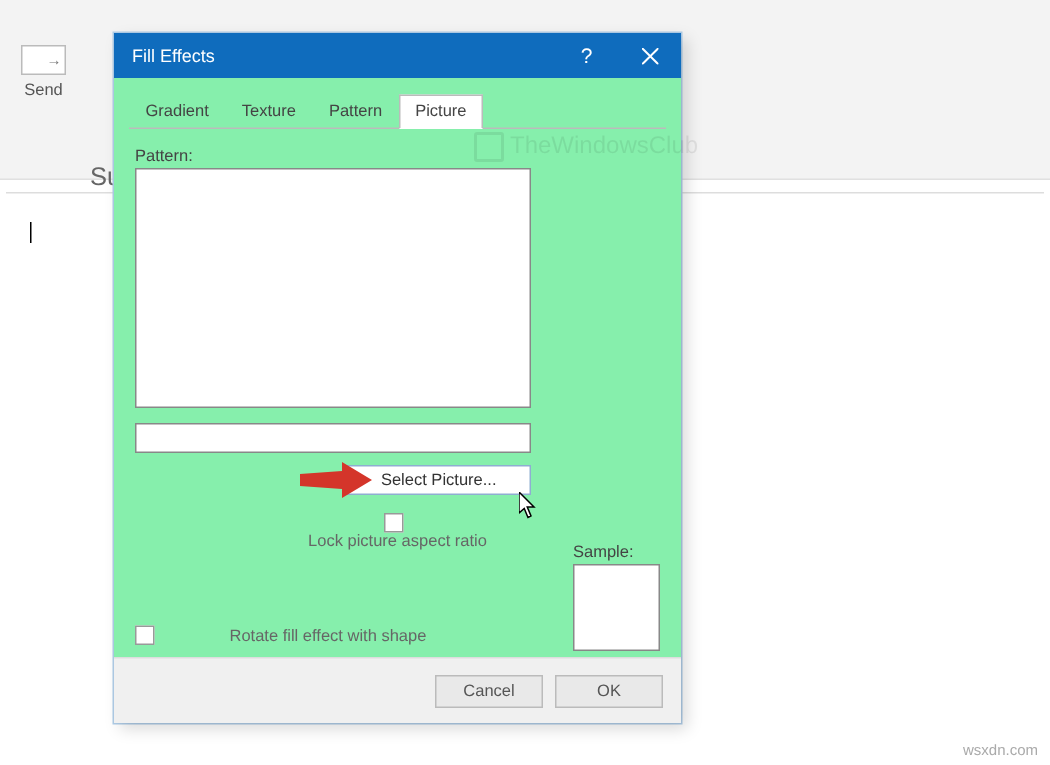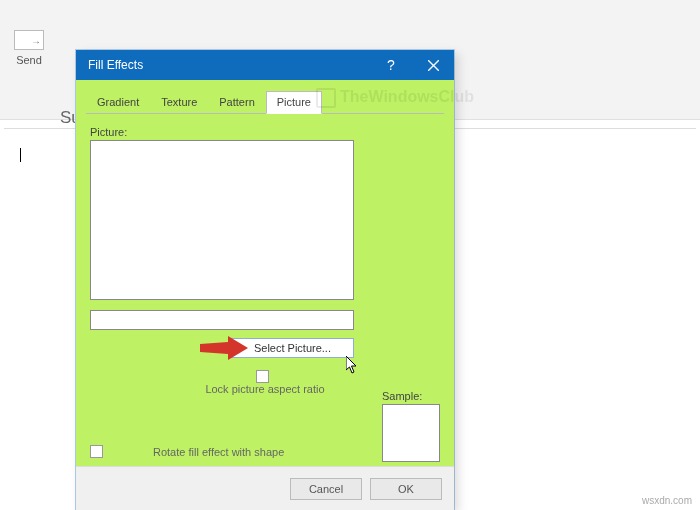--- a/index.html
+++ b/index.html
@@ -19,21 +19,21 @@
     .send-btn { width: 38px; text-align: center; }
     .send-icon { width: 30px; height: 20px; border: 1px solid #bbb; background: #fff; margin: 0 auto 4px; position: relative; display:flex; align-items:center; justify-content:flex-end; }
     .send-icon::after { content: "→"; font-size: 10px; color: #777; margin-right:2px;}
     .send-text { font-size: 11px; color: #555; }
     .su-label { position: absolute; top: 108px; left: 60px; color: #666; font-size: 17px; z-index: 1;}
     
     .compose-body { position: absolute; top: 128px; left: 4px; right: 4px; bottom: 0; background: #fff; border-top: 1px solid #ddd; z-index:0;}
     .caret { position:absolute; top:148px; left:20px; width:1px; height:14px; background:#000; z-index:0;}
 
     
-    .dialog { position: absolute; top: 22px; left: 76px; width: 378px; height: 460px; background: #bef264; box-shadow: 4px 4px 10px rgba(0,0,0,.15), 0 0 0 1px #b0cde8; z-index: 10; margin-top: 28px; }
+    .dialog { position: absolute; top: 22px; left: 76px; width: 378px; height: 460px; background: #86efac; box-shadow: 4px 4px 10px rgba(0,0,0,.15), 0 0 0 1px #b0cde8; z-index: 10; }
     .titlebar { height: 30px; background: #0f6cbd; color: #fff; display: flex; align-items: center; padding-left: 12px; font-size: 12px; }
     .titlebar-spacer { flex: 1; }
     .tb-btn { width: 42px; height: 30px; display:flex; align-items:center; justify-content:center; color:#fff; font-size: 14px; }
     .tb-help { font-weight: normal; }
     .tb-close svg { width: 11px; height: 11px; }
     
     .tabstrip { display: flex; margin: 10px 10px 0 10px; border-bottom: 1px solid #bbb; font-size: 11px; }
     .tab { padding: 4px 10px 5px; border: 1px solid transparent; border-bottom: none; margin-right: 0px; color: #444; position: relative; top: 1px; }
     .tab.active { border: 1px solid #bbb; border-bottom: 1px solid #fff; background: #fff; }
     
@@ -52,21 +52,21 @@
     
     .sample-area { position: absolute; right: 14px; bottom: 4px; }
     .sample-lbl { font-size: 11px; margin-bottom: 2px; }
     .sample-box { width: 58px; height: 58px; border: 1px solid #888; background:#fff; }
     
     .rotate-row { position: absolute; bottom: 8px; left: 14px; display:flex; align-items:center; font-size:11px; color:#666;gap:44px;}
     
     .btn-row { position: absolute; bottom: 0; left:0; right:0; height: 44px; background: #f0f0f0; display:flex; align-items:center; justify-content:flex-end; padding-right: 12px; border-top: 1px solid #ddd;}
     .dlg-btn { width: 72px; height: 22px; margin-left: 8px; font-size: 11px; background: #e9e9e9; border: 1px solid #bbb; color: #555; display:flex; align-items:center; justify-content:center;}
     
-    .watermark { position:absolute; top: 88px; left: 316px; font-size: 16px; color: rgba(0,0,0,0.08); font-weight: 700; z-index: 20; pointer-events:none;}
+    .watermark { position:absolute; top: 88px; left: 316px; font-size: 16px; color: rgba(0,0,0,0.08); font-weight: 400; z-index: 20; pointer-events:none;}
     .watermark-logo { width:20px; height:20px; display:inline-block; border:2px solid rgba(0,0,0,0.08); vertical-align:middle; margin-right:4px; position:relative; border-radius:2px;}
     .site { position:absolute; bottom:4px; right:8px; font-size:10px; color:#aaa; z-index:30;}
   </style>
 </head>
 <body>
 
 <div class="ribbon"></div>
 <div class="ribbon-labels">
   <span class="ribbon-label rl1">Themes</span>
   <span class="ribbon-label rl2">Show Fields</span>
@@ -100,21 +100,21 @@
   </div>
 
   <div class="tabstrip">
     <div class="tab">Gradient</div>
     <div class="tab">Texture</div>
     <div class="tab">Pattern</div>
     <div class="tab active">Picture</div>
   </div>
 
   <div class="dlg-body">
-    <div class="lbl">Picture:</div>
+    <div class="lbl">Pattern:</div>
     <div class="preview"></div>
     <div class="pathbox"></div>
 
     <div class="select-row">
       <span class="arrow">
         <svg width="48" height="24" viewBox="0 0 48 24">
             <polygon points="0,8 28,6 28,0 48,12 28,24 28,18 0,16" fill="#d4352a"></polygon>
           </svg>
       </span>
       <span class="select-btn">Select Picture...</span>

